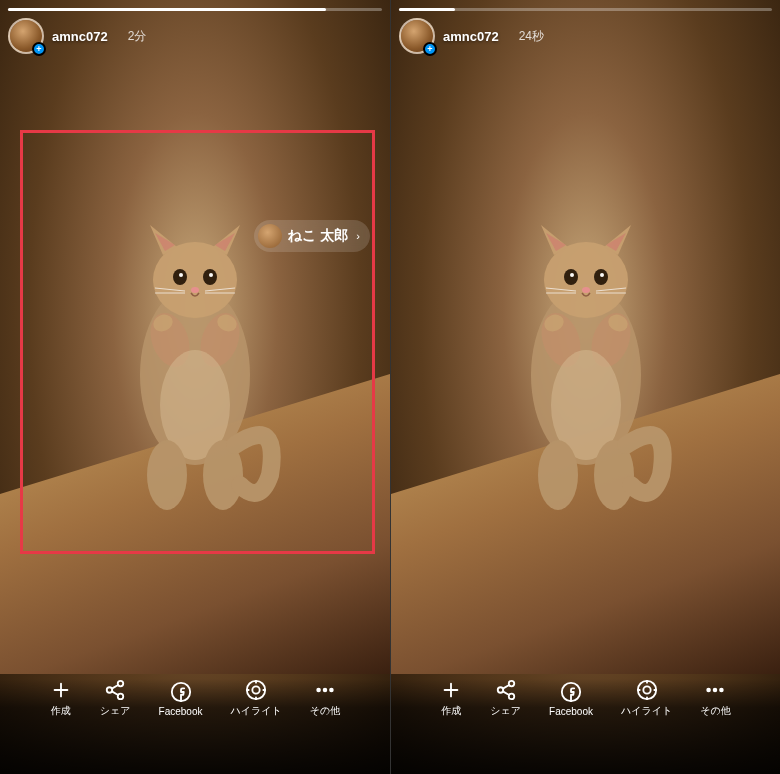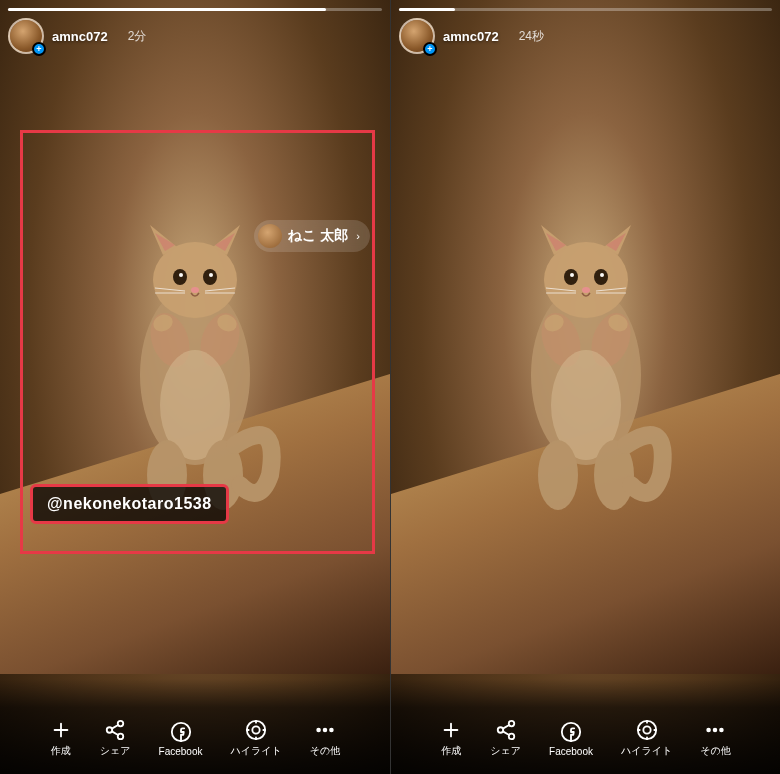--- a/index.html
+++ b/index.html
@@ -214,22 +214,21 @@
     .bottom-toolbar {
       position: absolute;
       bottom: 0;
       left: 0;
       right: 0;
       height: 95px;
       background: linear-gradient(to top, rgba(0,0,0,0.9) 0%, rgba(0,0,0,0.6) 70%, transparent 100%);
       display: flex;
       flex-direction: column;
       align-items: center;
-      justify-content: flex-end;
-      padding-bottom: 12px;
+      justify-content: flex-start;
       z-index: 10;
     }
 
     .toolbar-icons {
       display: flex;
       flex-direction: row;
       align-items: center;
       justify-content: center;
       gap: 28px;
       margin-bottom: 4px;
@@ -346,23 +345,20 @@
   </div>
 
   <div class="mention-tag">
     <div class="mention-tag-avatar"></div>
     <span class="mention-tag-text">ねこ 太郎</span>
     <span class="mention-tag-arrow">›</span>
   </div>
 
   <div class="red-selection-box"></div>
 
-  <div class="username-mention">
-    <span class="username-mention-text">@nekonekotaro1538</span>
-  </div>
 
   <div class="bottom-toolbar">
     <div class="toolbar-icons">
 
       <div class="toolbar-item">
         <svg class="icon-svg" viewBox="0 0 24 24">
           <line x1="12" y1="5" x2="12" y2="19"></line>
           <line x1="5" y1="12" x2="19" y2="12"></line>
         </svg>
         <span class="toolbar-label">作成</span>

